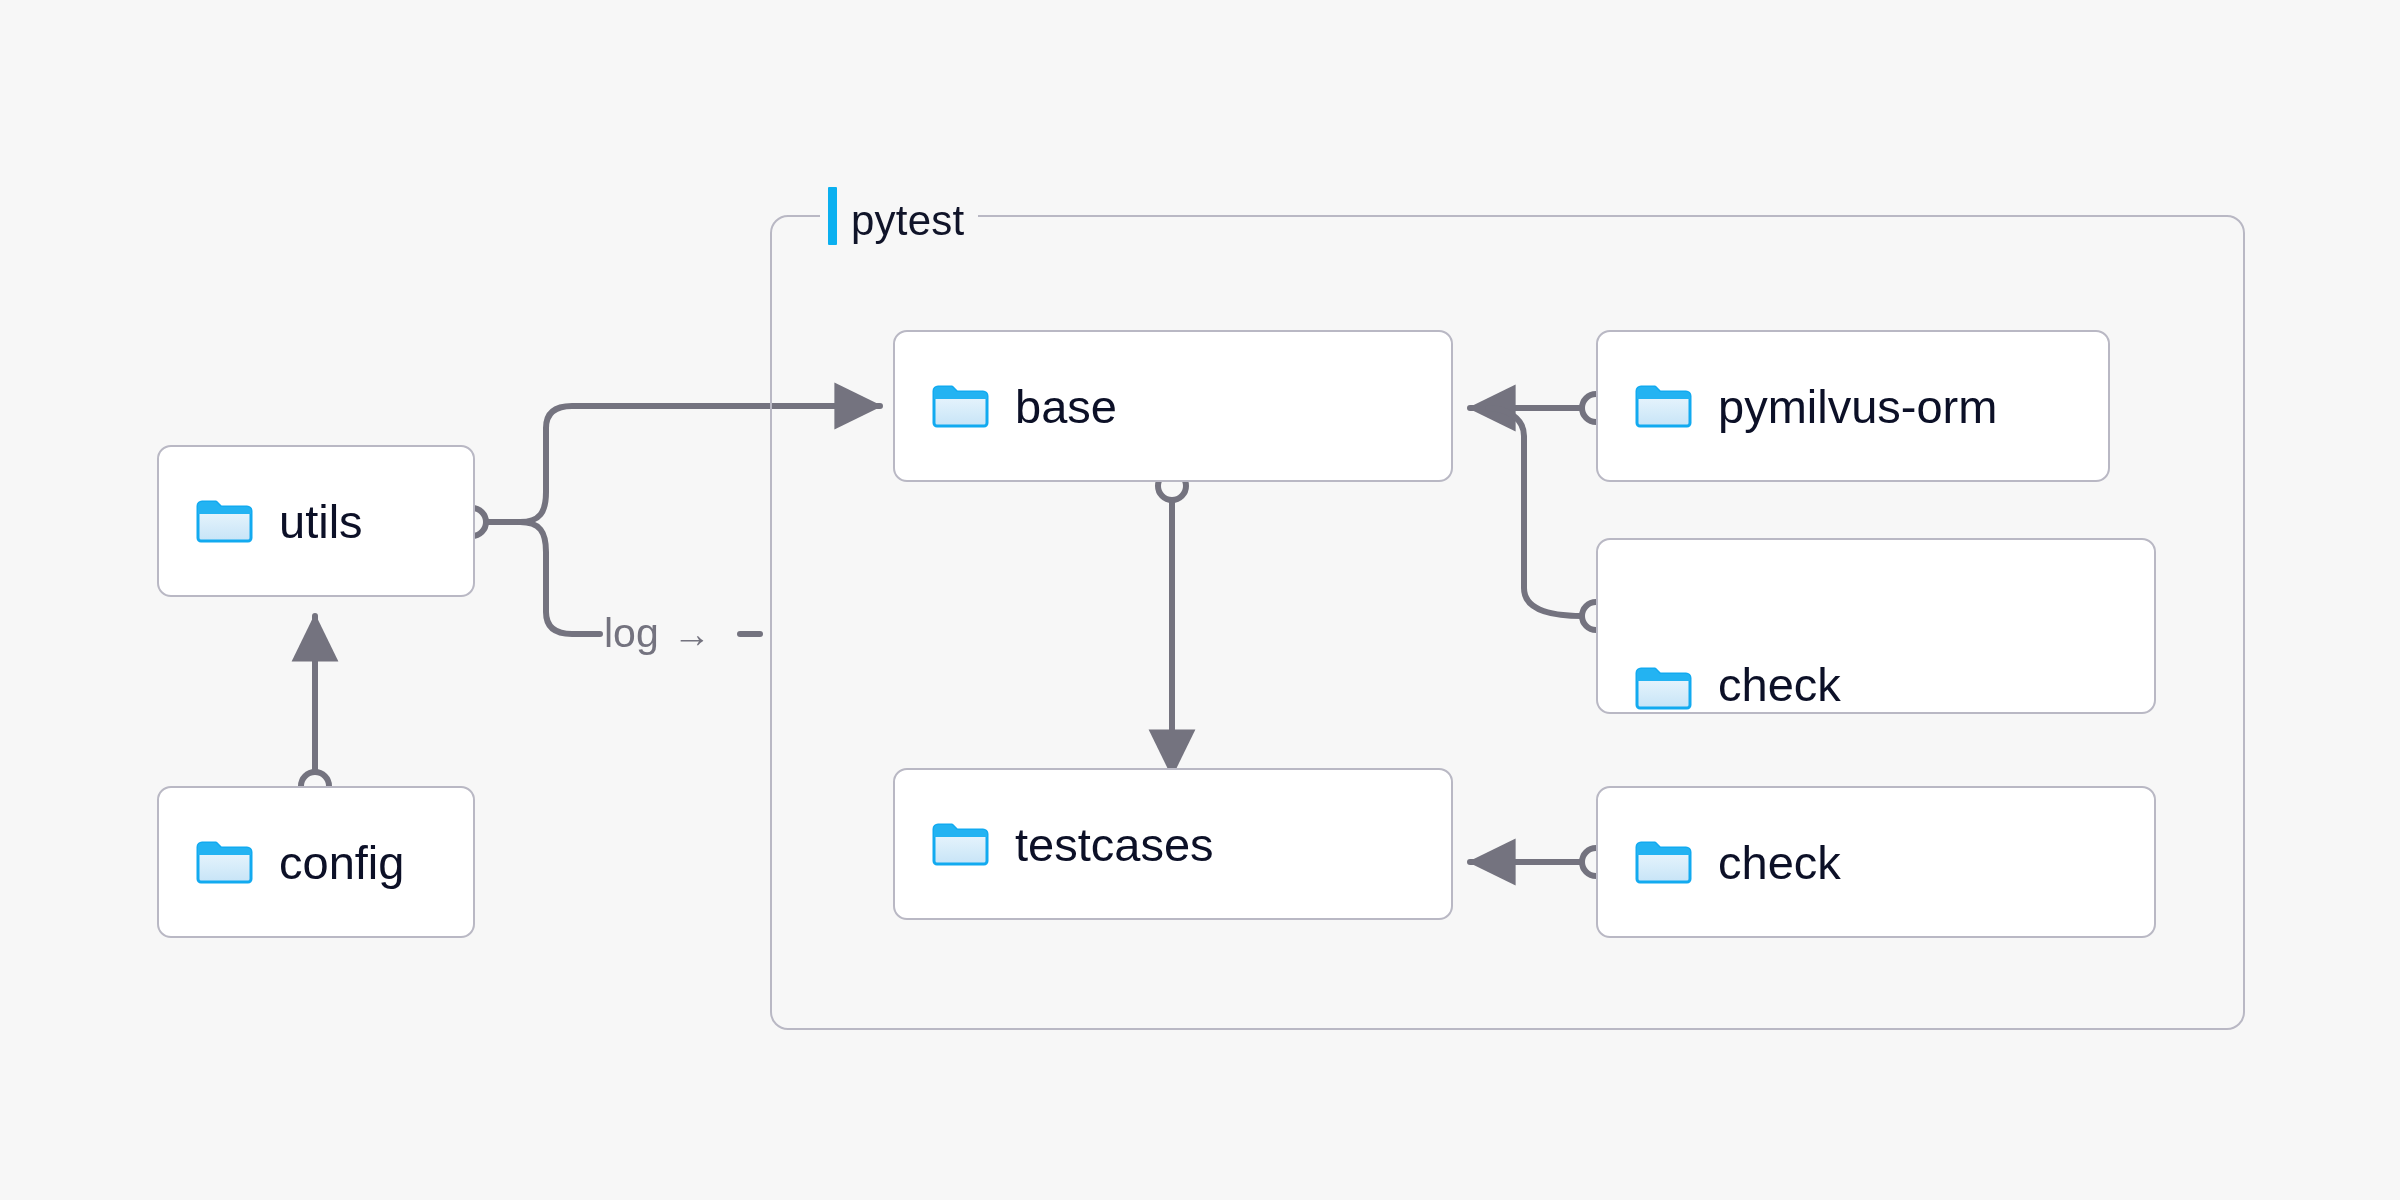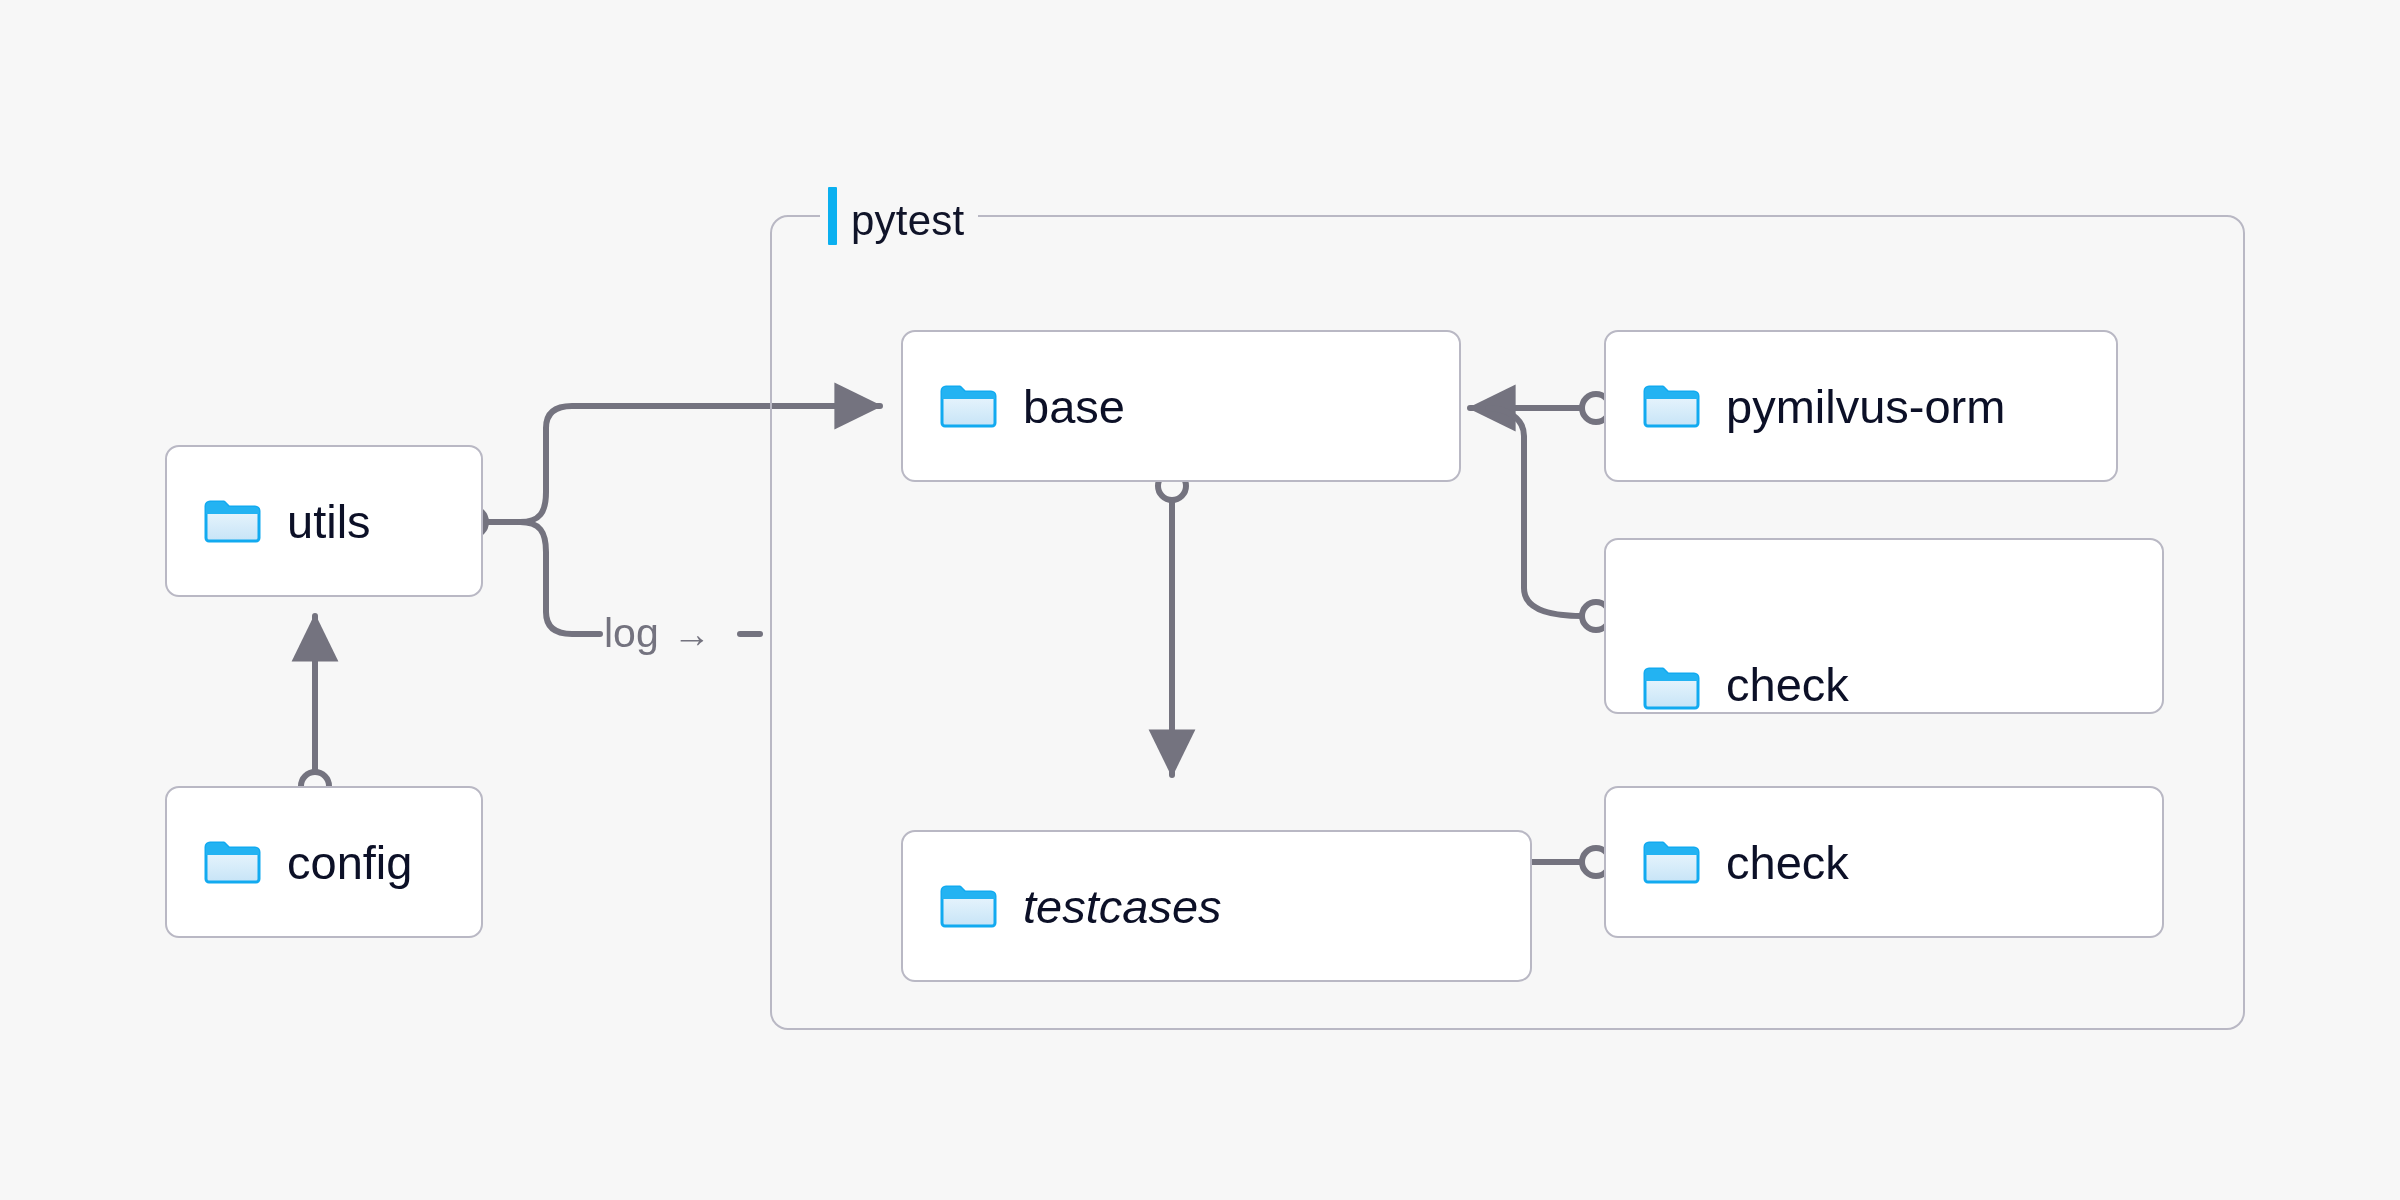--- a/index.html
+++ b/index.html
@@ -58,21 +58,20 @@
   .node {
     position: absolute;
     box-sizing: border-box;
     background: #ffffff;
     border: 2px solid #b9b8c4;
     border-radius: 14px;
     display: flex;
     align-items: center;
     padding-left: 36px;
     gap: 26px;
-    margin-left: 8px;
   }
   .node-label {
     font-size: 47px;
     color: #0c1027;
     white-space: nowrap;
     letter-spacing: 0px;
   }
   .folder-icon {
     flex: none;
     width: 58px;
@@ -164,21 +163,21 @@
   </div>
 
   <div class="node" style="left:893px; top:330px; width:560px; height:152px;">
     <svg class="folder-icon" viewBox="0 0 58 48">
       <path d="M3,9 a4,4 0 0 1 4,-4 h14 l5,5 h26 a4,4 0 0 1 4,4 v27 a3,3 0 0 1 -3,3 h-47 a3,3 0 0 1 -3,-3 z" fill="url(#folderGrad)" stroke="#12aaf0" stroke-width="3" stroke-linejoin="round"></path>
       <path d="M3,9 a4,4 0 0 1 4,-4 h14 l5,5 h26 a4,4 0 0 1 4,4 v3 h-53 z" fill="#23b3f2" stroke="none"></path>
     </svg>
     <span class="node-label">base</span>
   </div>
 
-  <div class="node" style="left:893px; top:830px; width:631px; height:152px;font-style:italic;">
+  <div class="node" style="left:893px; top:768px; width:560px; height:152px;">
     <svg class="folder-icon" viewBox="0 0 58 48">
       <path d="M3,9 a4,4 0 0 1 4,-4 h14 l5,5 h26 a4,4 0 0 1 4,4 v27 a3,3 0 0 1 -3,3 h-47 a3,3 0 0 1 -3,-3 z" fill="url(#folderGrad)" stroke="#12aaf0" stroke-width="3" stroke-linejoin="round"></path>
       <path d="M3,9 a4,4 0 0 1 4,-4 h14 l5,5 h26 a4,4 0 0 1 4,4 v3 h-53 z" fill="#23b3f2" stroke="none"></path>
     </svg>
     <span class="node-label">testcases</span>
   </div>
 
   <div class="node" style="left:1596px; top:330px; width:514px; height:152px;">
     <svg class="folder-icon" viewBox="0 0 58 48">
       <path d="M3,9 a4,4 0 0 1 4,-4 h14 l5,5 h26 a4,4 0 0 1 4,4 v27 a3,3 0 0 1 -3,3 h-47 a3,3 0 0 1 -3,-3 z" fill="url(#folderGrad)" stroke="#12aaf0" stroke-width="3" stroke-linejoin="round"></path>

